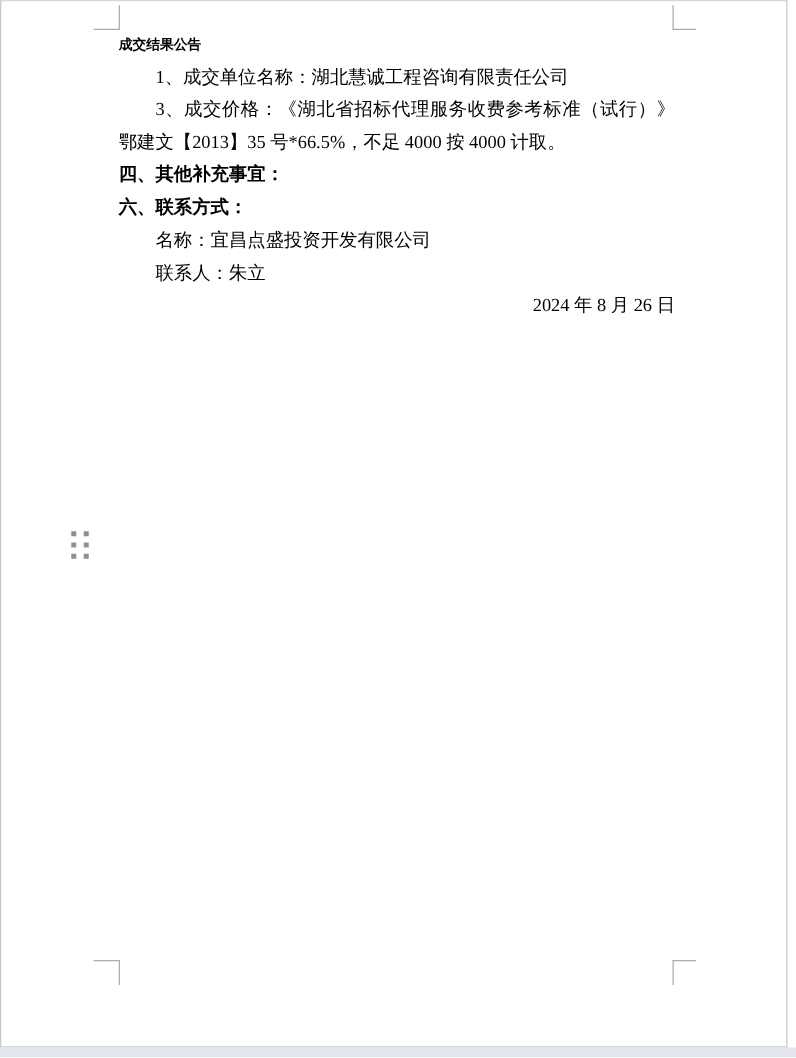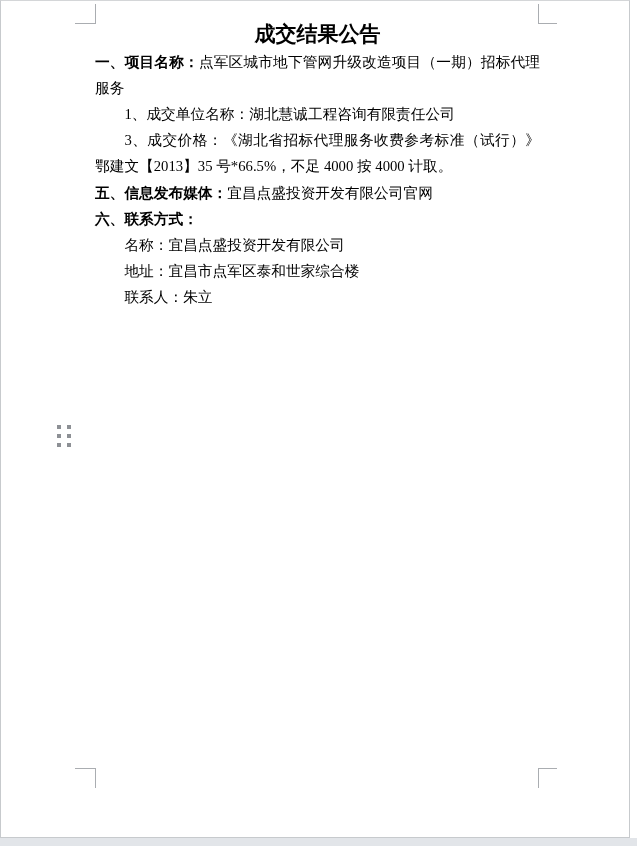--- a/index.html
+++ b/index.html
@@ -36,23 +36,23 @@
   }
   .drag-handle i { display:block; width:4px; height:4px; background:#8d9095; }
 
   .content {
     position:absolute; left:95px; top:23px; width:445px;
     font-size:14.7px; line-height:26.1px;
     letter-spacing:0;
   }
   .content p { margin:0; padding:0; }
   .title {
-    text-align:center;
-    font-family:Liberation Mono, monospace;
-    font-weight:bold; font-size:21px;
+    text-align:left;
+    font-family:Liberation Sans, sans-serif;
+    font-weight:bold; font-size:11px;
   }
   .lead {
     font-family:"Liberation Sans", sans-serif;
     font-weight:bold;
   }
   .indent  { text-indent:2em; }
   .justify { text-align:justify; text-justify:inter-ideograph; }
   .date-line { text-align:right; margin-top:26.1px; }
 </style>
 </head>
@@ -71,28 +71,27 @@
     <i></i>
   <i></i>
     <i></i>
   <i></i>
     <i></i>
 </div>
 
 <div class="content">
   <p class="title">成交结果公告</p>
 
-  <p class="justify"><span class="lead">一、项目名称：</span><span>点军区城市地下管网升级改造项目（一期）招标代理服务</span></p>
 
 
   <p class="indent">1、成交单位名称：湖北慧诚工程咨询有限责任公司</p>
   <p class="indent justify">3、成交价格：《湖北省招标代理服务收费参考标准（试行）》鄂建文【2013】35 号*66.5%，不足 4000 按 4000 计取。</p>
 
 
+  <p><span class="lead">四、其他补充事宜：</span></p>
 
-  <p><span class="lead">五、信息发布媒体：</span><span>宜昌点盛投资开发有限公司官网</span></p>
 
   <p><span class="lead">六、联系方式：</span></p>
   <p class="indent">名称：宜昌点盛投资开发有限公司</p>
-  <p class="indent">地址：宜昌市点军区泰和世家综合楼</p>
   <p class="indent">联系人：朱立</p>
 
+  <p class="date-line">2024 年 8 月 26 日</p>
 </div>
 
 </body></html>

